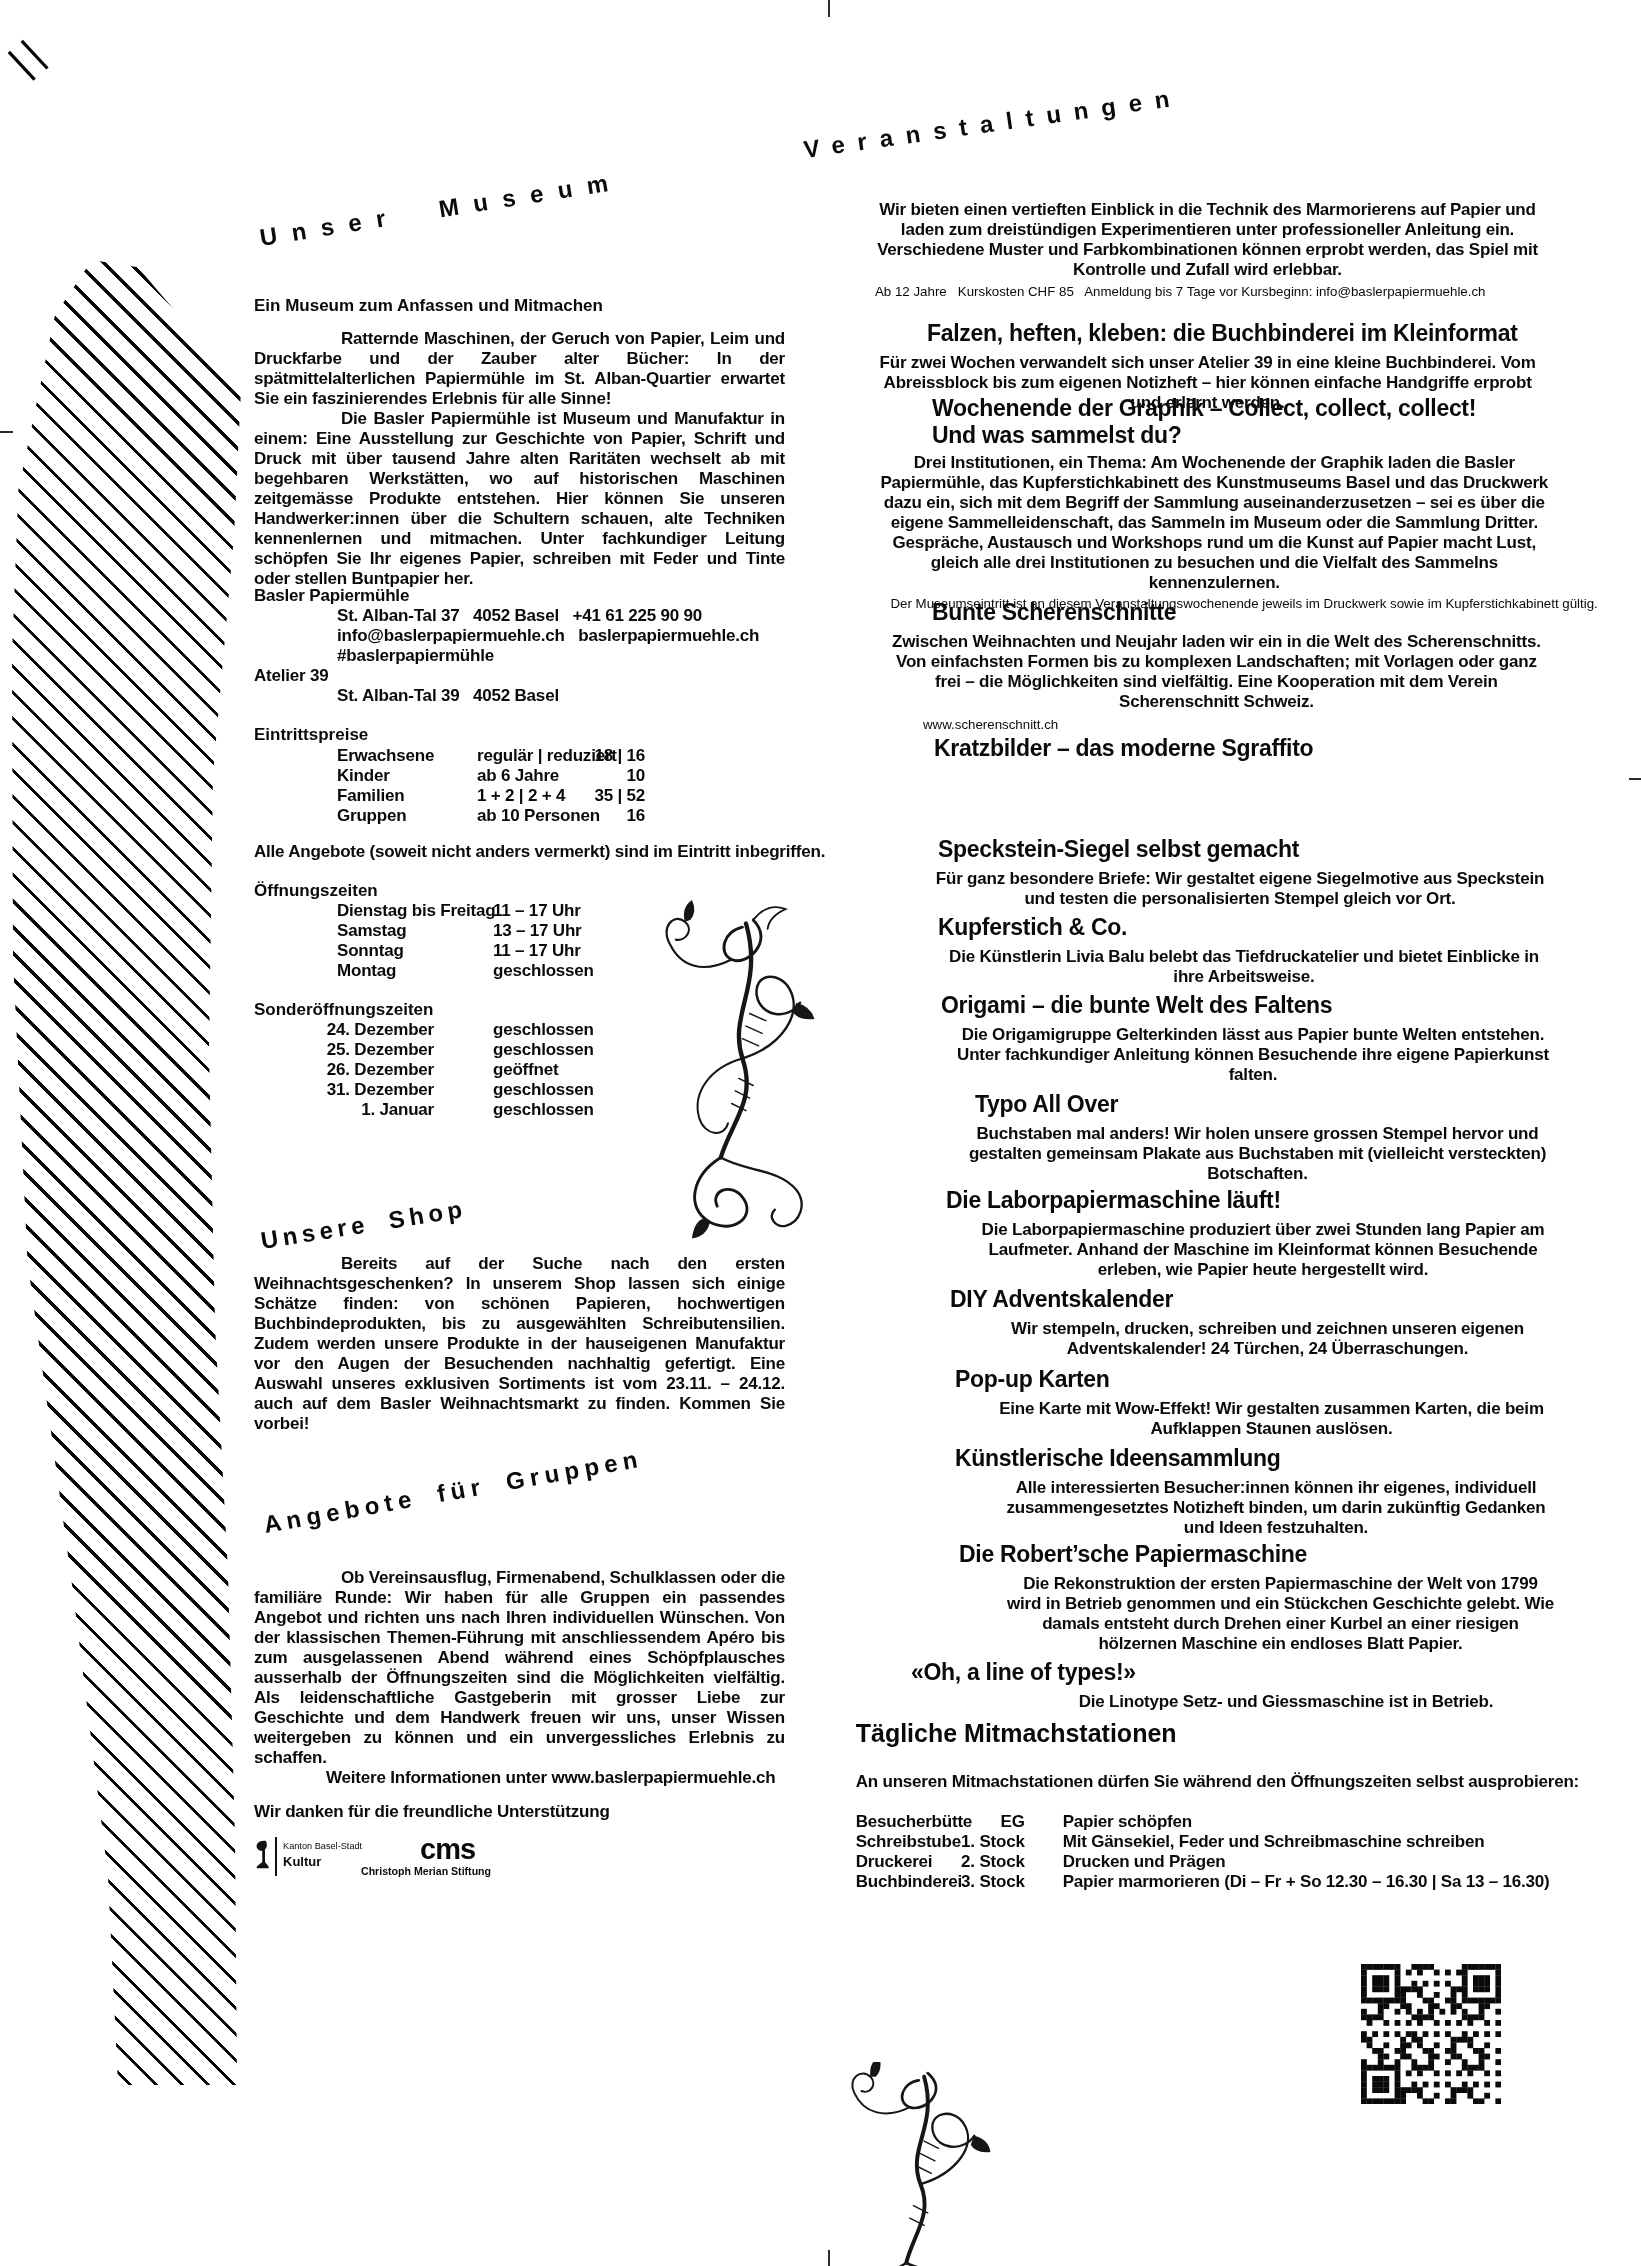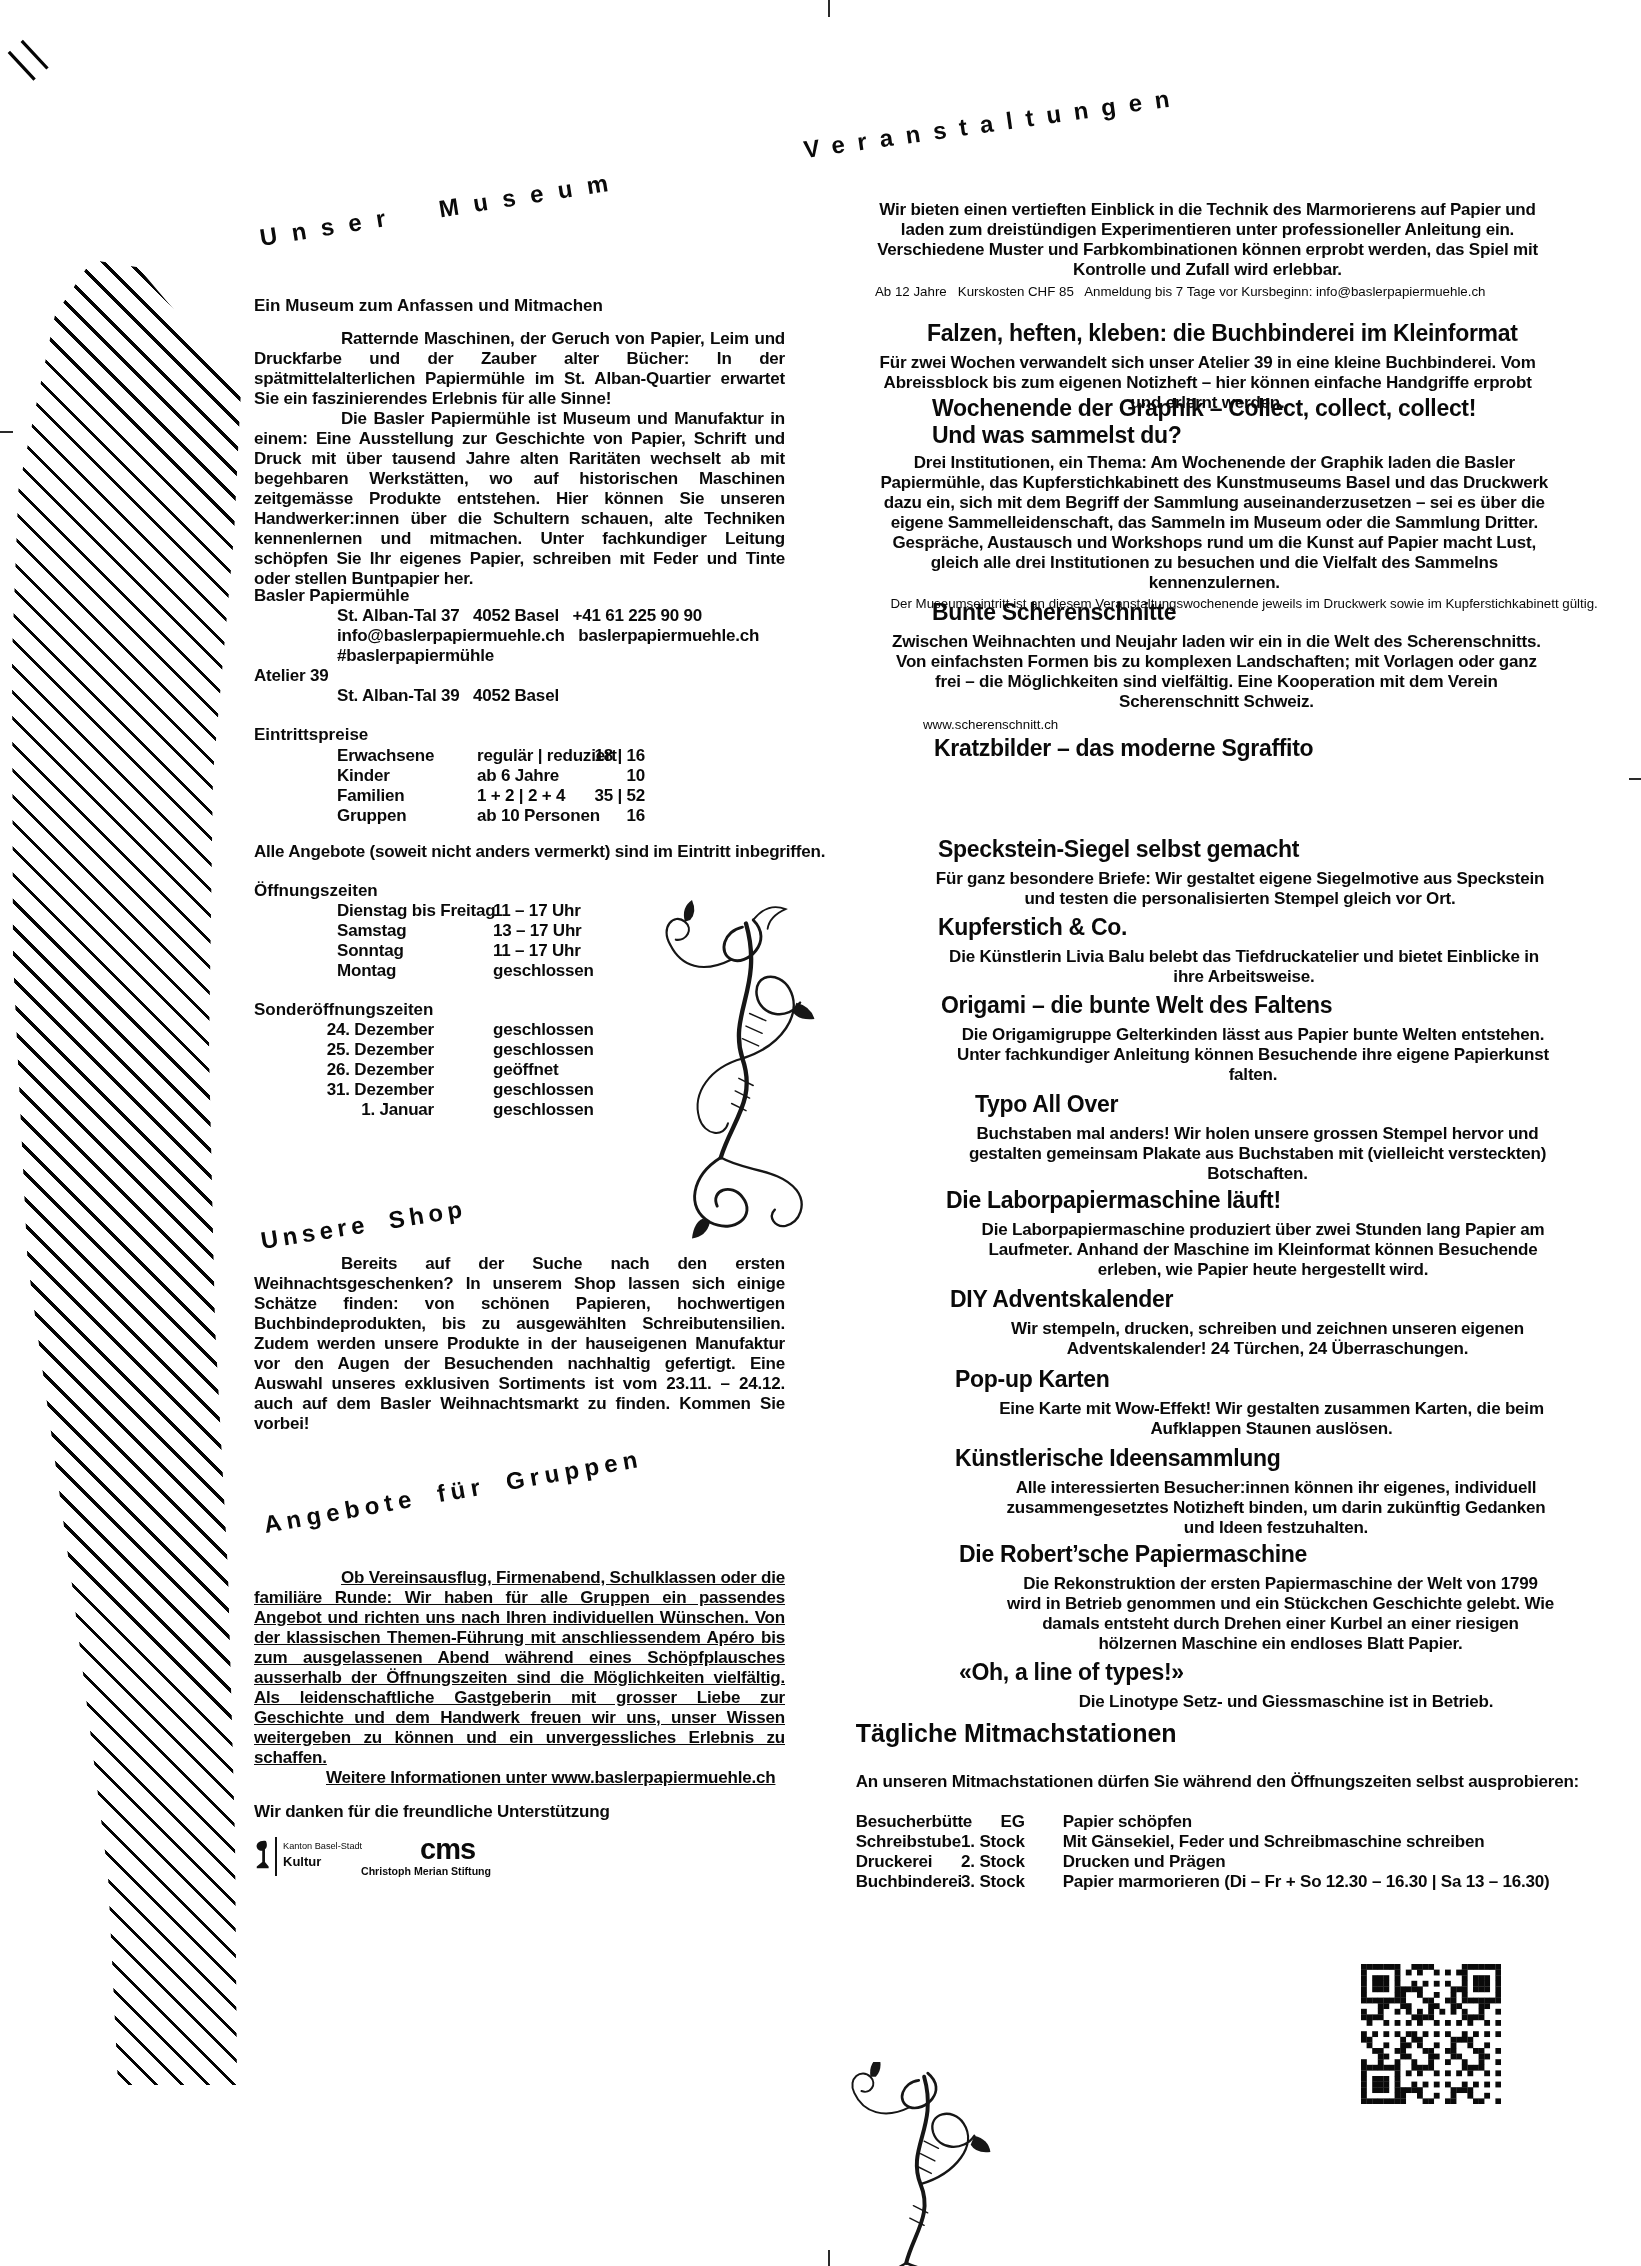--- a/index.html
+++ b/index.html
@@ -133,21 +133,21 @@
   </div>
 
   <div class="diag" id="dh-shop" style="left:261px;top:1227px;letter-spacing:4.6px;word-spacing:9.2px;transform:rotate(-9deg);">Unsere Shop</div>
 
   <div class="abs body just" style="left:254px;top:1254px;width:531px;">
     <p>Bereits auf der Suche nach den ersten Weihnachtsgeschenken? In unserem Shop lassen sich einige Schätze finden: von schönen Papieren, hochwertigen Buchbindeprodukten, bis zu ausgewählten Schreibutensilien. Zudem werden unsere Produkte in der hauseigenen Manufaktur vor den Augen der Besuchenden nachhaltig gefertigt. Eine Auswahl unseres exklusiven Sortiments ist vom 23.11. – 24.12. auch auf dem Basler Weihnachtsmarkt zu finden. Kommen Sie vorbei!</p>
   </div>
 
   <div class="diag" id="dh-gruppen" style="left:264px;top:1511px;letter-spacing:5.5px;word-spacing:9.2px;transform:rotate(-10deg);">Angebote für Gruppen</div>
 
-  <div class="abs body just" style="left:254px;top:1568px;width:531px;text-decoration:underline;">
+  <div class="abs body just" style="left:254px;top:1568px;width:531px;">
     <p>Ob Vereinsausflug, Firmenabend, Schulklassen oder die familiäre Runde: Wir haben für alle Gruppen ein passendes Angebot und richten uns nach Ihren individuellen Wünschen. Von der klassischen Themen-Führung mit anschliessendem Apéro bis zum ausgelassenen Abend während eines Schöpfplausches ausserhalb der Öffnungszeiten sind die Möglichkeiten vielfältig. Als leidenschaftliche Gastgeberin mit grosser Liebe zur Geschichte und dem Handwerk freuen wir uns, unser Wissen weitergeben zu können und ein unvergessliches Erlebnis zu schaffen.</p>
     <div class="nw" style="margin-left:72px;">Weitere Informationen unter www.baslerpapiermuehle.ch</div>
   </div>
 
   <div class="abs body nw" style="left:254px;top:1802px;">Wir danken für die freundliche Unterstützung</div>
 
   <div class="abs" style="left:254px;top:1837px;width:367px;height:46px;">
     <svg class="abs" style="left:0;top:2.8px;" width="17.4" height="32" viewBox="0 0 19 35">
       <path d="M13,1 C6,0 2,4 3,8 C4,12 9,13 11,10 C12,8 11,6 9,6 L9,24 L3,29 L3,31 L16,31 L16,29 L12,24 L12,10 C14,9 15,5 13,1 Z" fill="#111"></path>
     </svg>
@@ -535,21 +535,21 @@
       <h3 class="h" style="margin-left:92px">Künstlerische Ideensammlung</h3>
       <p class="body center" style="margin:0 0 0 133px;width:560px;">Alle interessierten Besucher:innen können ihr eigenes, individuell zusammengesetztes Notizheft binden, um darin zukünftig Gedanken und Ideen festzuhalten.</p>
     </div>
 
     <div class="sec" style="top:1541px">
       <h3 class="h" style="margin-left:96px">Die Robert’sche Papiermaschine</h3>
       <p class="body center" style="margin:0 0 0 142px;width:551px;">Die Rekonstruktion der ersten Papiermaschine der Welt von 1799 wird in Betrieb genommen und ein Stückchen Geschichte gelebt. Wie damals entsteht durch Drehen einer Kurbel an einer riesigen hölzernen Maschine ein endloses Blatt Papier.</p>
     </div>
 
     <div class="sec" style="top:1659px">
-      <h3 class="h" style="margin-left:96px">«Oh, a line of types!»</h3>
+      <h3 class="h" style="margin-left:48px">«Oh, a line of types!»</h3>
       <p class="body center" style="margin:0 0 0 152px;width:542px;">Die Linotype Setz- und Giessmaschine ist in Betrieb.</p>
     </div>
 
     <div class="sec" style="top:1719px;left:-7.3px;">
       <h2 style="margin:0;font-size:25px;font-weight:700;white-space:nowrap;">Tägliche Mitmachstationen</h2>
       <div class="body nw" style="margin-top:24px;">An unseren Mitmachstationen dürfen Sie während den Öffnungszeiten selbst ausprobieren:</div>
       <div style="margin-top:20px;">
         <div class="row" style="height:20px;">
           <span style="left:0">Besucherbütte</span>
           <span style="left:103px;width:66px;text-align:right">EG</span>

